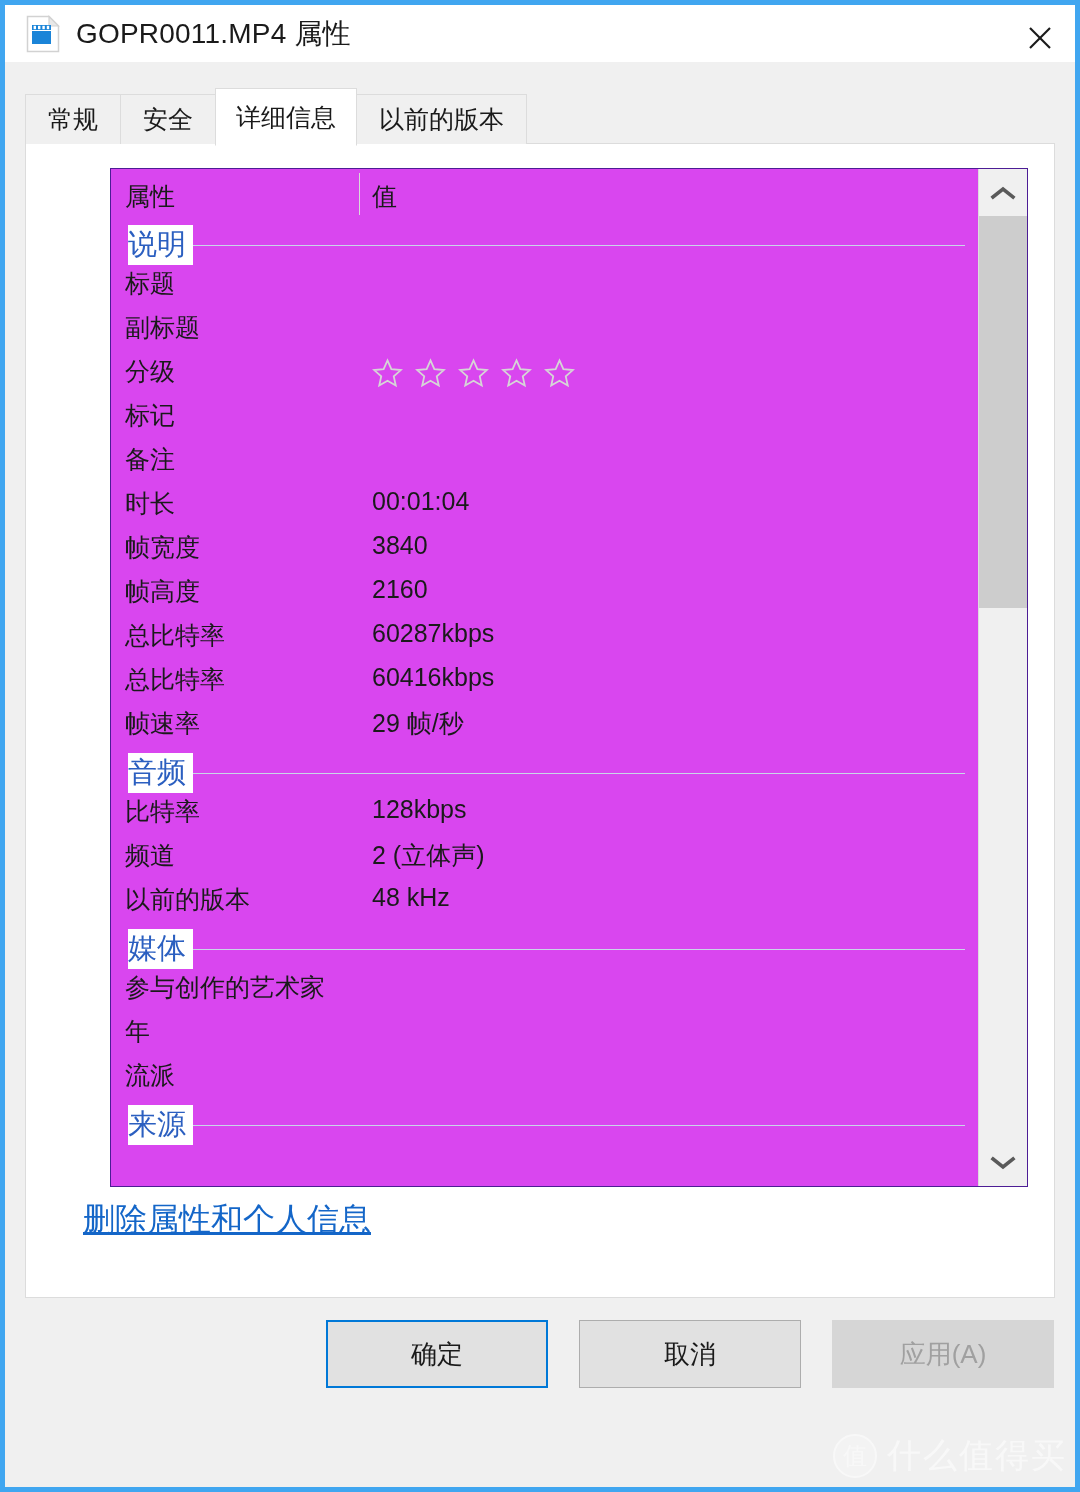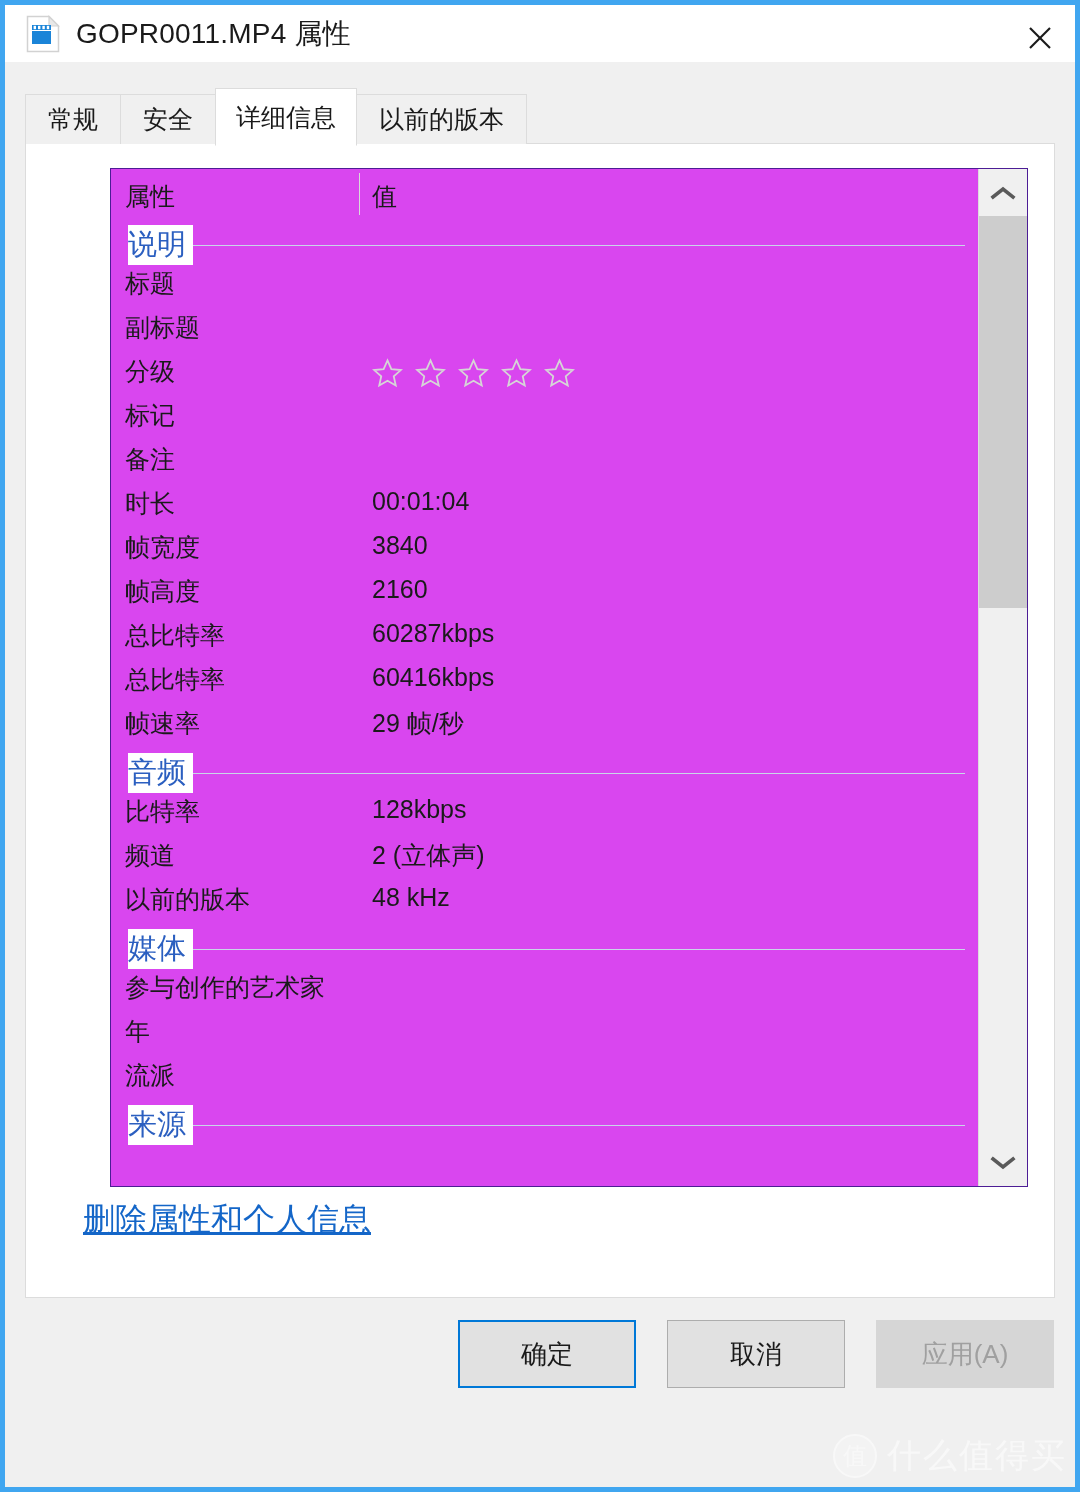--- a/index.html
+++ b/index.html
@@ -265,21 +265,21 @@
   }
   .btnrow {
     position: absolute;
     right: 21px;
     top: 22px;
     display: flex;
     gap: 31px;
   }
   .btn {
     box-sizing: border-box;
-    width: 178px;
+    width: 222px;
     height: 68px;
     font-size: 26px;
     color: #1a1a1a;
     background: #e1e1e1;
     border: 1px solid #adadad;
     display: flex;
     align-items: center;
     justify-content: center;
     cursor: default;
     font-family: inherit;

